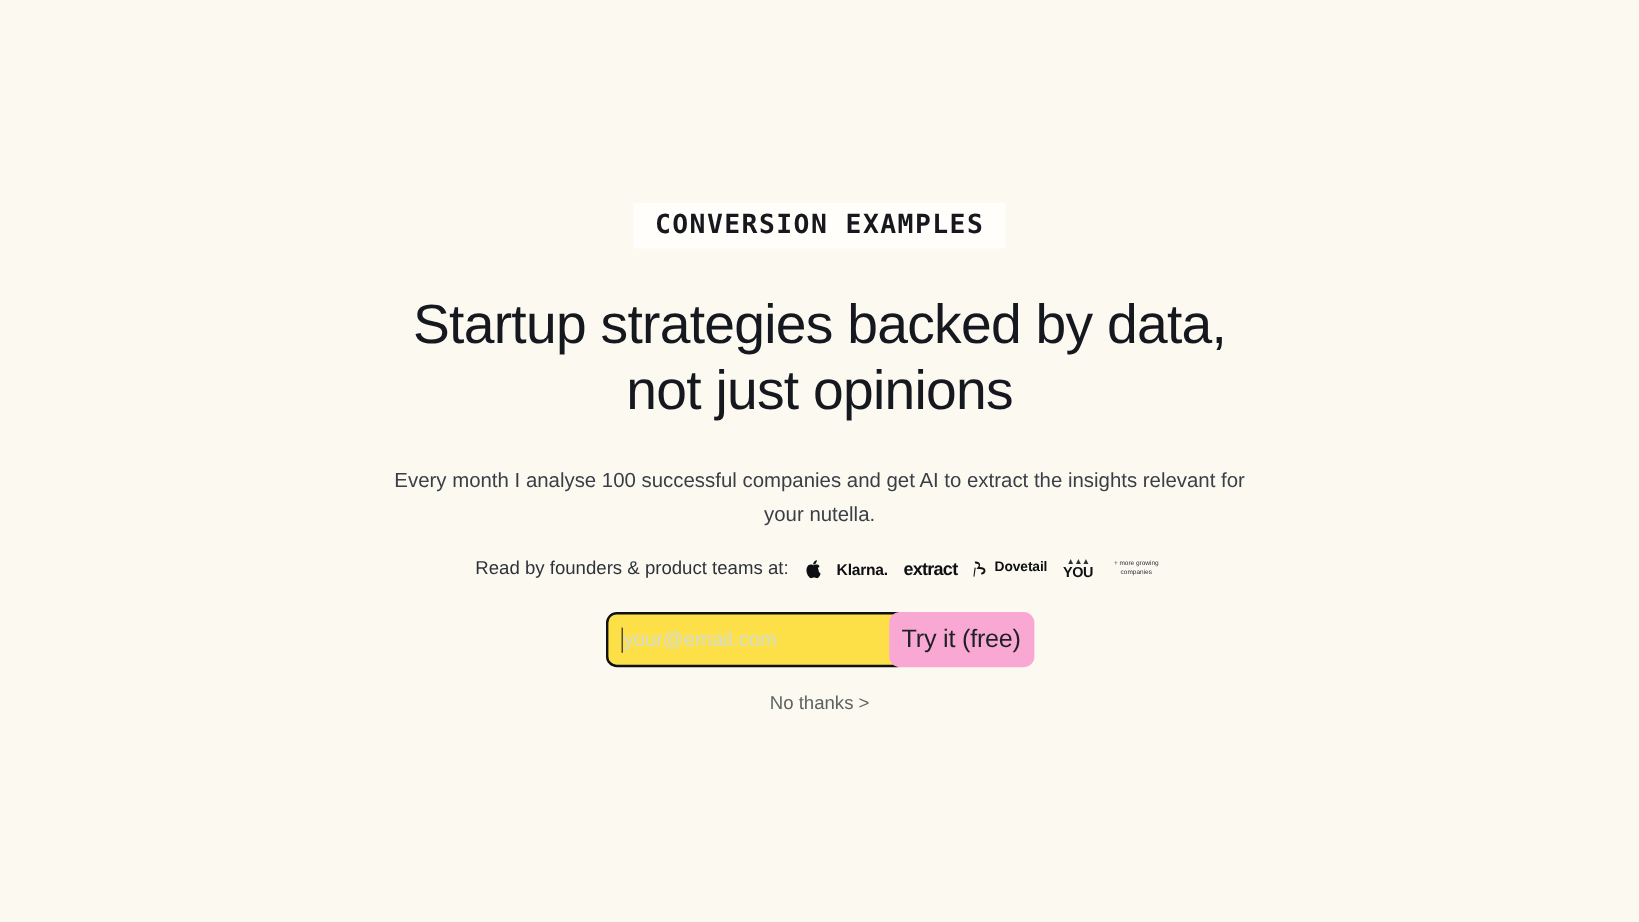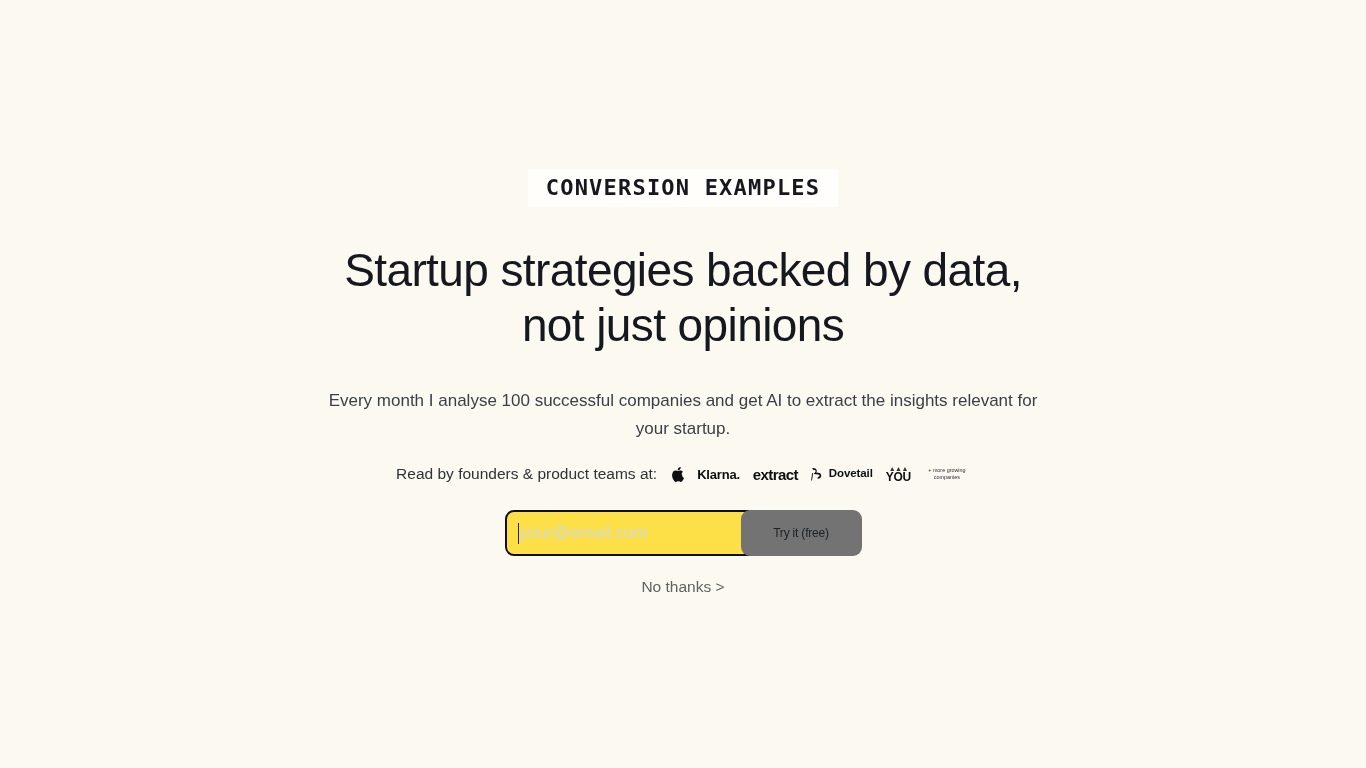--- a/index.html
+++ b/index.html
@@ -206,25 +206,25 @@
     height: 21px;
     background: #23282e;
   }
 
   .try-button {
     position: absolute;
     left: 236px;
     top: 0;
     width: 121px;
     height: 46px;
-    background: #737373;
+    background: #f9a8d4;
     border: none;
     border-radius: 9px;
     font-family: "Liberation Sans", sans-serif;
-    font-size: 12px;
+    font-size: 21px;
     color: #1d2126;
     cursor: pointer;
     letter-spacing: -0.2px;
   }
 
   
   .no-thanks {
     position: absolute;
     top: 578px;
     left: 0;
@@ -245,21 +245,21 @@
     <div class="badge">CONVERSION EXAMPLES</div>
   </div>
 
   <h1 class="headline">
     <span class="l1">Startup strategies backed by data,</span>
     <span class="l2">not just opinions</span>
   </h1>
 
   <p class="subhead">
     <span class="s1">Every month I analyse 100 successful companies and get AI to extract the insights relevant for</span>
-    <span class="s2">your startup.</span>
+    <span class="s2">your nutella.</span>
   </p>
 
   <div class="logos-row">
     <span class="logos-label">Read by founders &amp; product teams at:</span>
 
     <div class="logos">
 
       <span class="logo logo-apple">
         <svg width="13" height="16" viewBox="0 0 13 16" aria-hidden="true">
           <path fill="#0d0f12" d="M10.6 8.4c0-1.7 1.4-2.5 1.4-2.6-.8-1.1-2-1.3-2.4-1.3-1.1-.1-2.1.6-2.6.6-.5 0-1.4-.6-2.3-.6C3.5 4.5 2.3 5.2 1.7 6.4.4 8.7 1.3 12.1 2.6 14c.6.9 1.4 1.9 2.4 1.9.9 0 1.3-.6 2.4-.6s1.4.6 2.4.6c1 0 1.6-.9 2.2-1.8.7-1 1-2.1 1-2.1s-1.9-.8-1.9-3c0-.2 0-.4.1-.6z"></path>

